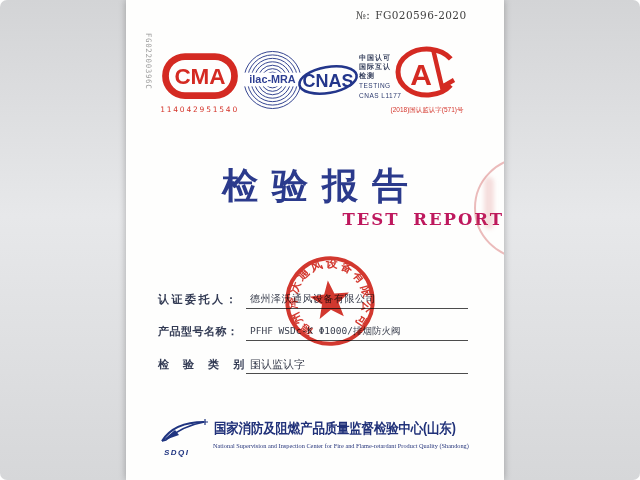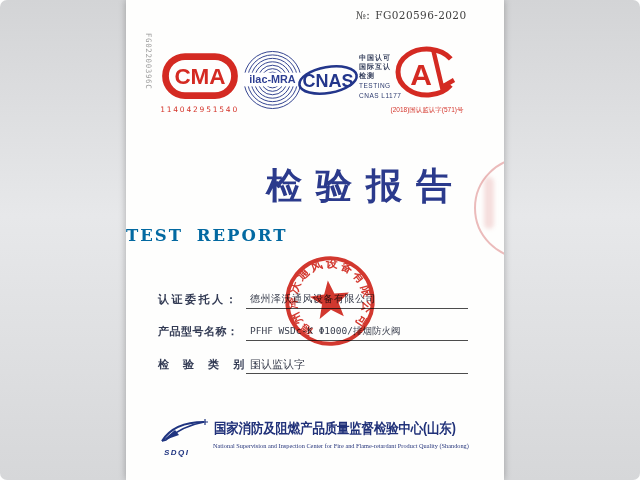--- a/index.html
+++ b/index.html
@@ -16,22 +16,22 @@
   .cma{position:absolute;left:29px;top:52px;width:84px;text-align:right;}
   .cma-num{font-size:7.5px;color:#d4342a;letter-spacing:1.8px;margin-top:1px;font-family:"DejaVu Sans",sans-serif;white-space:nowrap;}
   .ilac{position:absolute;left:116px;top:49px;}
   .cnas-logo{position:absolute;left:171px;top:58px;}
   .cnas-lines{position:absolute;left:233px;top:53px;color:#3a4460;}
   .cnas-lines .zh{font-size:7px;font-weight:700;line-height:9px;letter-spacing:1px;}
   .cnas-lines .en{font-size:6.5px;line-height:8.5px;color:#2c3a6e;letter-spacing:.5px;margin-top:1.5px;}
   .cal{position:absolute;left:256px;top:46px;width:90px;text-align:center;}
   .cal-caption{font-size:6.5px;color:#d4352c;margin-top:2px;white-space:nowrap;}
 
-  .title-zh{position:absolute;left:0;top:162px;width:100%;text-align:center;font-size:36px;font-weight:700;color:#2b3a8c;letter-spacing:14px;text-indent:14px;padding-left:44px;}
-  .title-en{position:absolute;left:0;top:226px;width:100%;text-align:left;font-family:"DejaVu Serif",serif;font-weight:700;font-size:16.5px;color:#0369a1;letter-spacing:2px;word-spacing:6px;}
+  .title-zh{position:absolute;left:0;top:162px;width:100%;text-align:center;font-size:36px;font-weight:700;color:#2b3a8c;letter-spacing:14px;text-indent:14px;}
+  .title-en{position:absolute;left:0;top:210px;width:100%;text-align:right;font-family:"DejaVu Serif",serif;font-weight:700;font-size:16.5px;color:#be185d;letter-spacing:2px;word-spacing:6px;}
 
   .edge-seal{position:absolute;left:348px;top:157px;width:98px;height:98px;border:2.5px solid rgba(205,80,80,.38);border-radius:50%;}
   .edge-seal .smudge{position:absolute;left:8px;top:18px;width:10px;height:52px;background:rgba(205,80,80,.18);filter:blur(2px);border-radius:5px;}
 
   .form-row-label{position:absolute;left:32px;font-size:11px;font-weight:600;color:#333b54;white-space:nowrap;}
   .form-row-value{position:absolute;left:124px;font-size:10px;color:#3a3f4e;white-space:nowrap;}
   .r1l{top:292px;letter-spacing:2.5px;}
   .r1v{top:292px;letter-spacing:.5px;}
   .r2l{top:324px;letter-spacing:.5px;}
   .r2v{top:325px;font-family:"DejaVu Sans Mono",monospace;font-size:9.5px;}

